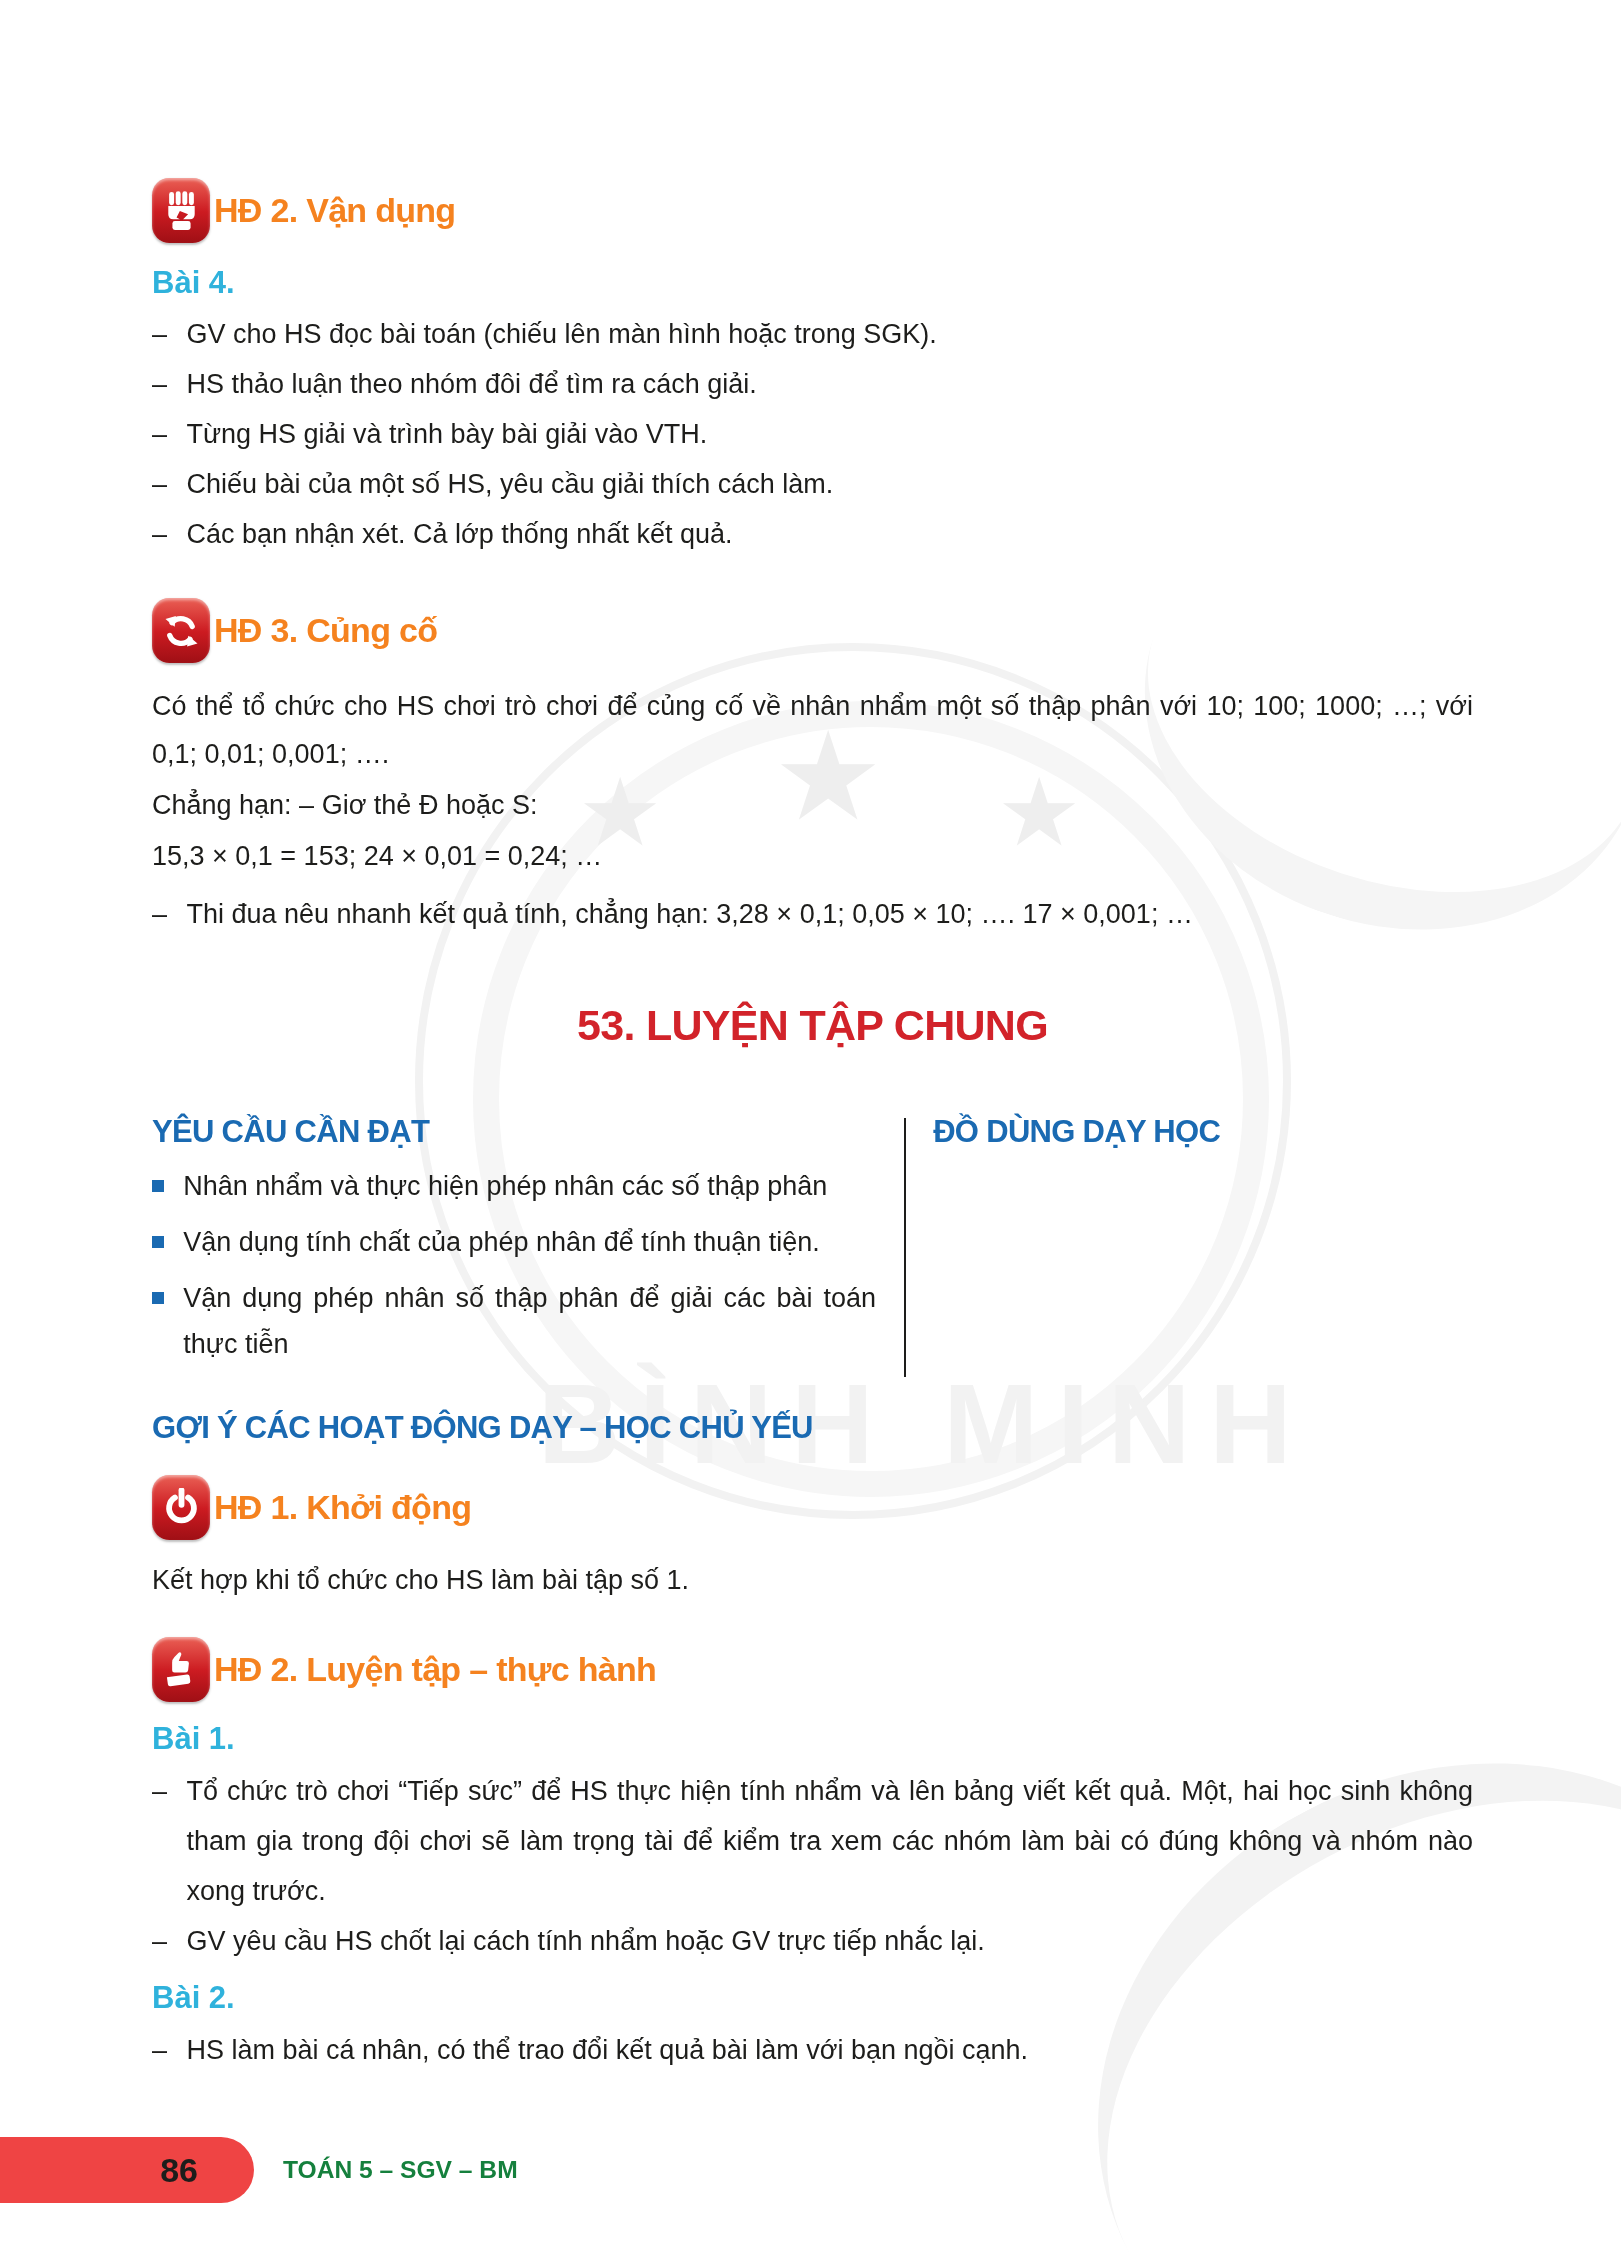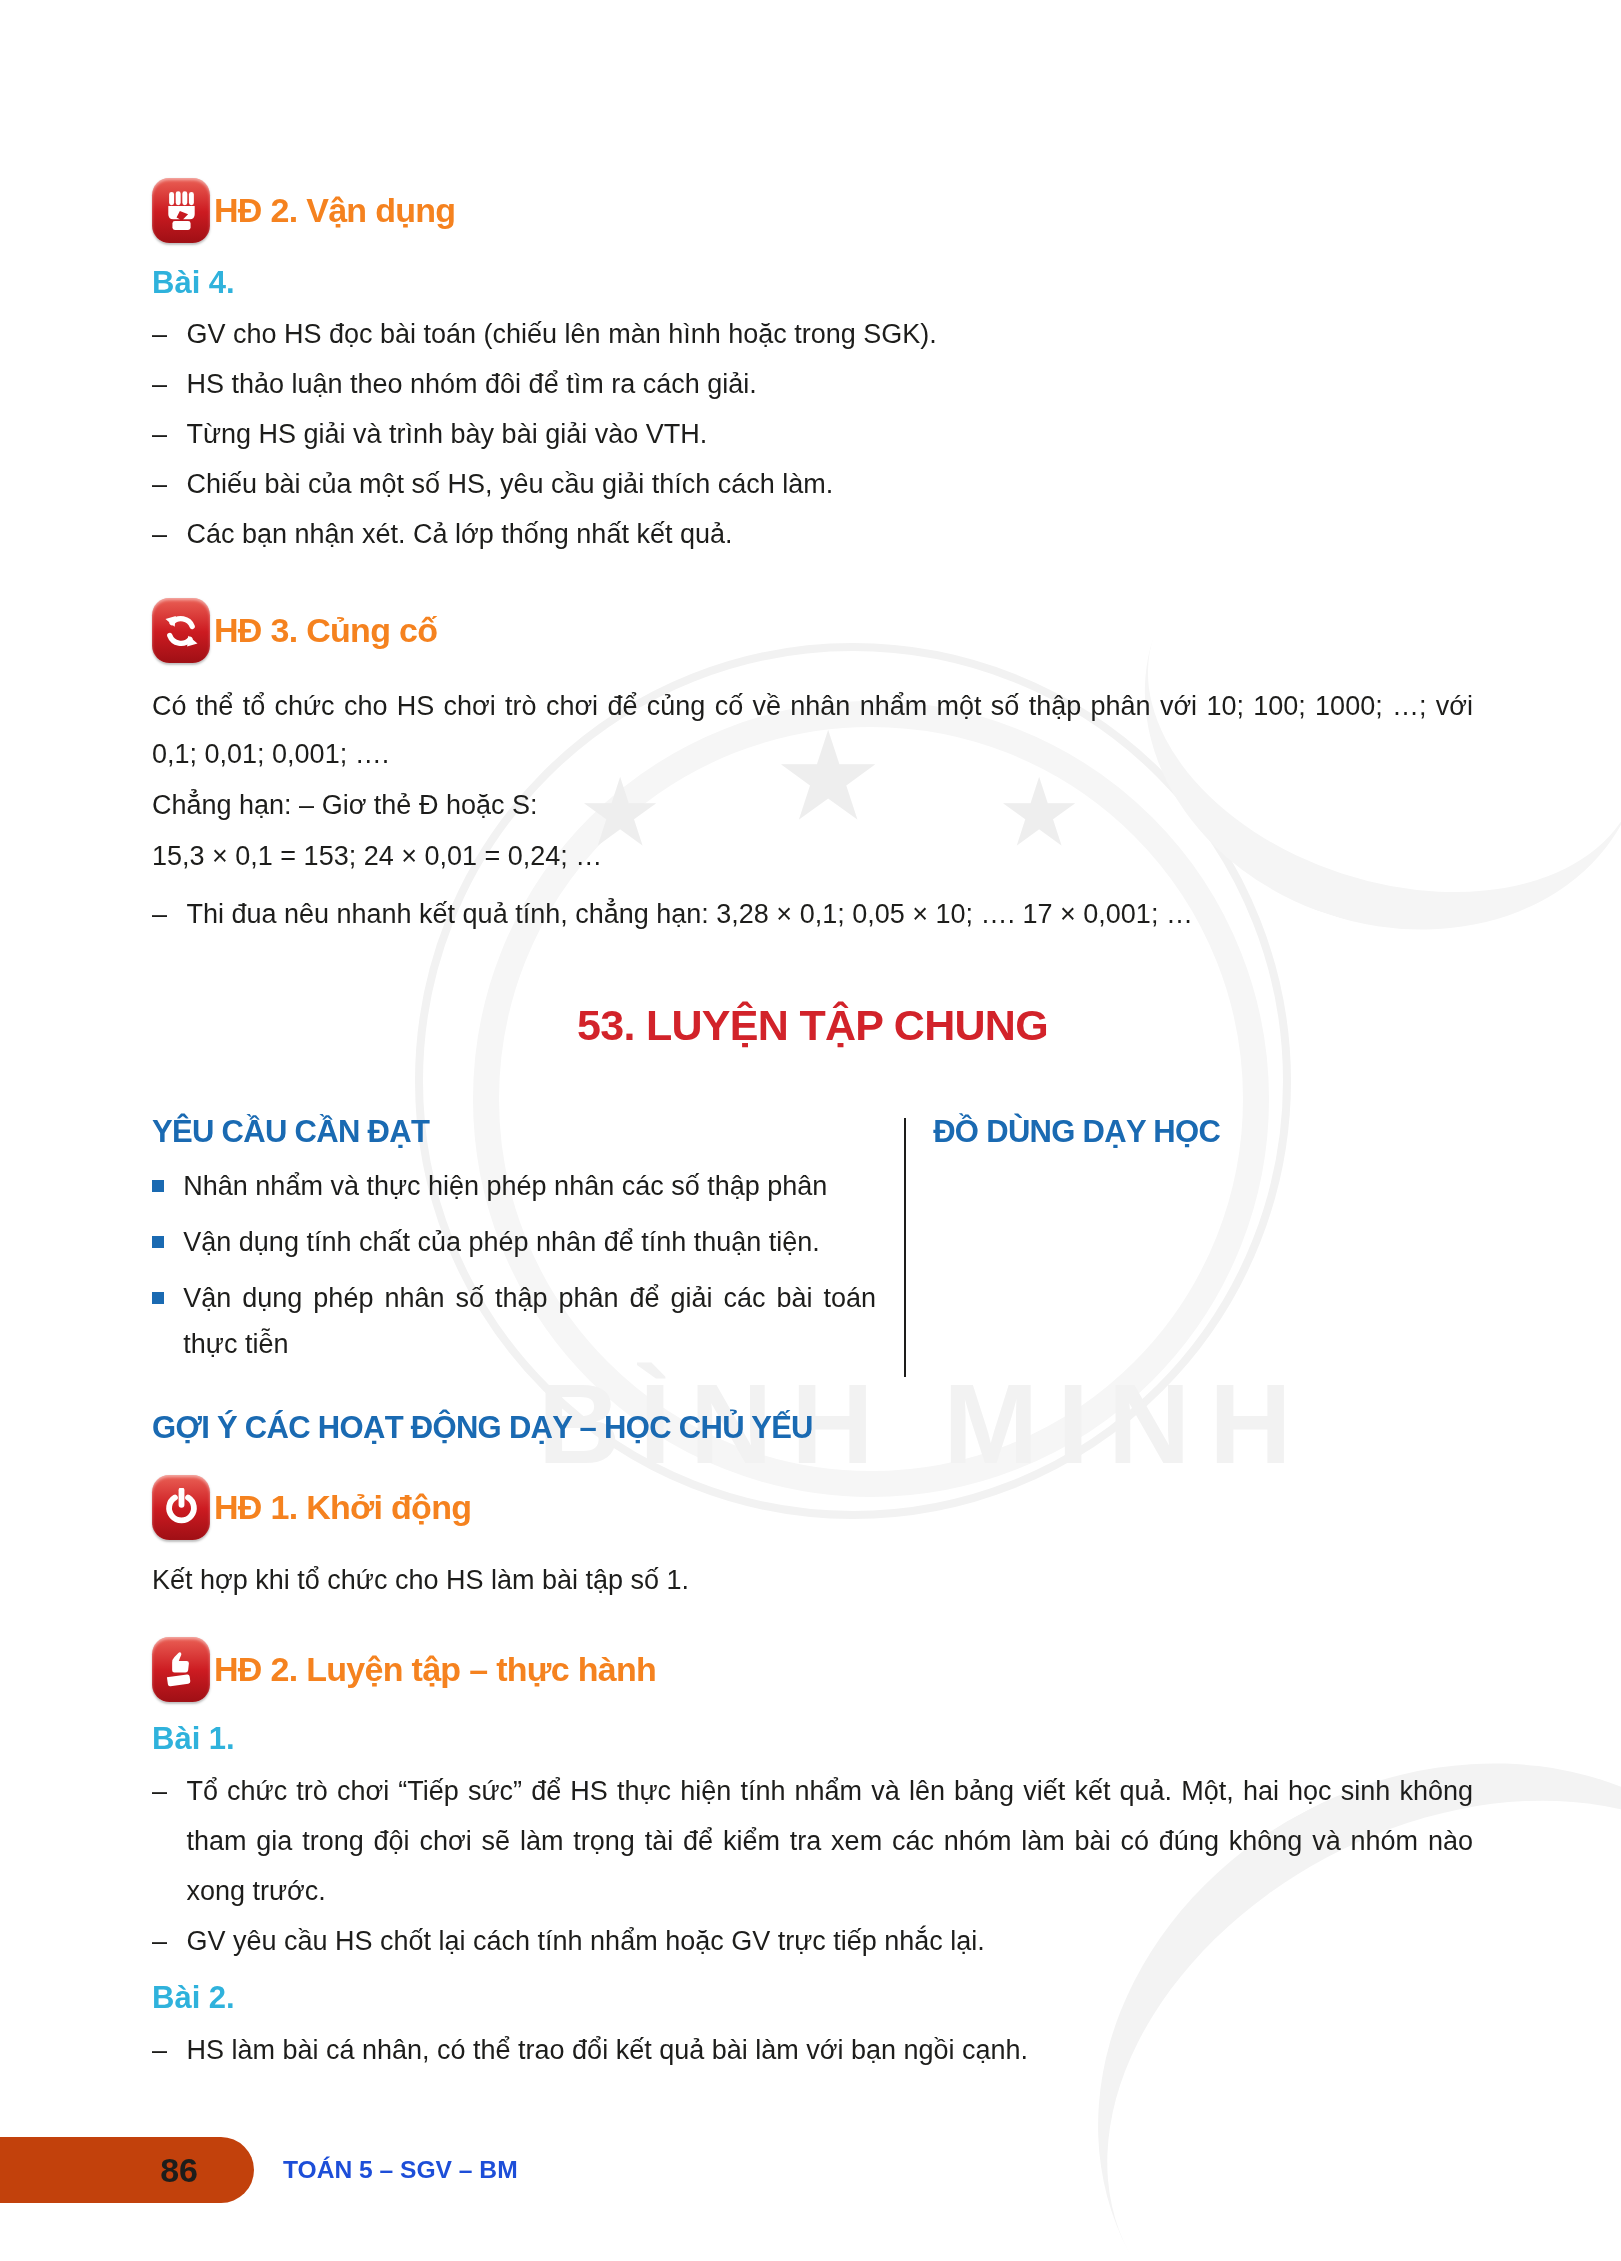--- a/index.html
+++ b/index.html
@@ -59,28 +59,28 @@
 
   .section-heading{margin-top:33px;font-size:31px;font-weight:bold;color:#1a6ab2;letter-spacing:-0.7px;}
 
   .hd-row.mt1{margin-top:29px;}
   .hd-row.mt2{margin-top:33px;}
   .note{font-size:27px;line-height:48px;margin-top:16px;}
 
   
   .footer-pill{
     position:absolute;z-index:1;left:0;top:2137px;width:254px;height:66px;
-    background:#c2410c;border-radius:0 33px 33px 0;
+    background:#ef4444;border-radius:0 33px 33px 0;
     display:flex;align-items:center;justify-content:flex-end;padding-right:56px;box-sizing:border-box;
     font-size:34px;font-weight:bold;color:#1d1d1b;
   }
   .footer-label{
     position:absolute;z-index:1;left:283px;top:2137px;height:66px;
     display:flex;align-items:center;
-    font-size:24.6px;font-weight:bold;color:#1d4ed8;letter-spacing:0px;
+    font-size:24.6px;font-weight:bold;color:#15803d;letter-spacing:0px;
   }
 </style>
 </head>
 <body>
 
 <div class="page">
 
   <div class="wm wm-ring"></div>
   <div class="wm wm-ring2"></div>
   <div class="wm wm-star wm-star1">★</div>

